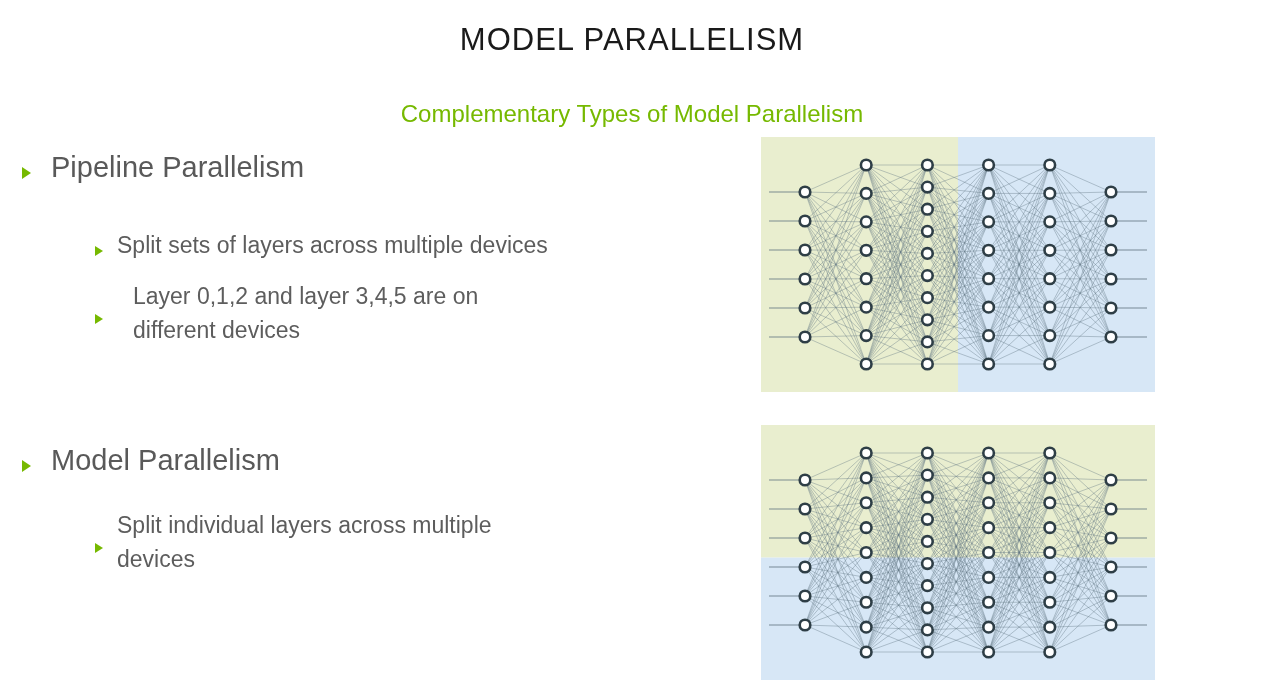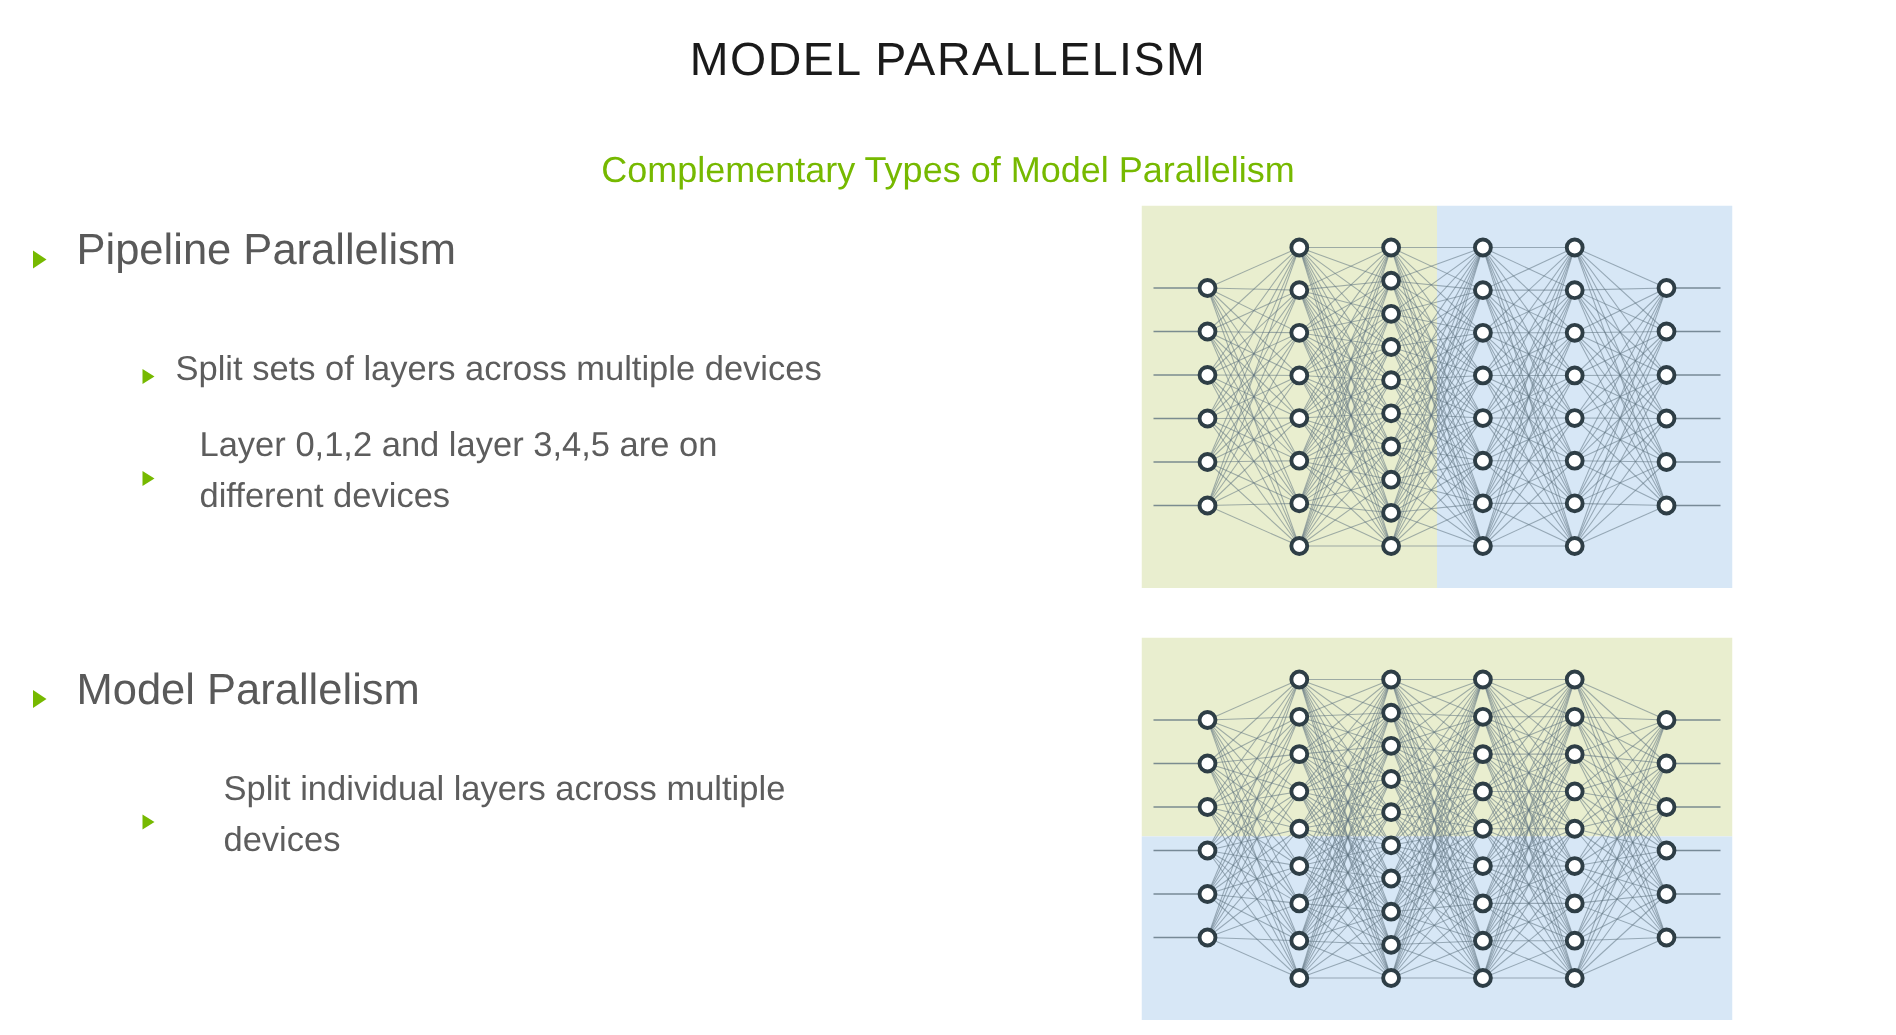--- a/index.html
+++ b/index.html
@@ -60,21 +60,21 @@
     font-size: 23px;
     color: #5d5d5d;
     line-height: 34px;
     white-space: pre-line;
     max-width: 600px;
   }
   #sec1 { left: 22px;  top: 150px; }
   #b1   { left: 95px;  top: 228px; }
   #b2   { left: 95px;  top: 279px; gap: 16px; }
   #sec2 { left: 22px;  top: 443px; }
-  #b3   { left: 95px;  top: 508px; gap: 32px; }
+  #b3   { left: 95px;  top: 508px; }
   #b4   { left: 95px;  top: 605px; }
   .diagram { position: absolute; display: block; }
   #net0 { left: 761px; top: 137px; }
   #net1 { left: 761px; top: 425px; }
 </style>
 </head>
 <body>
 
 <div class="slide">
 

